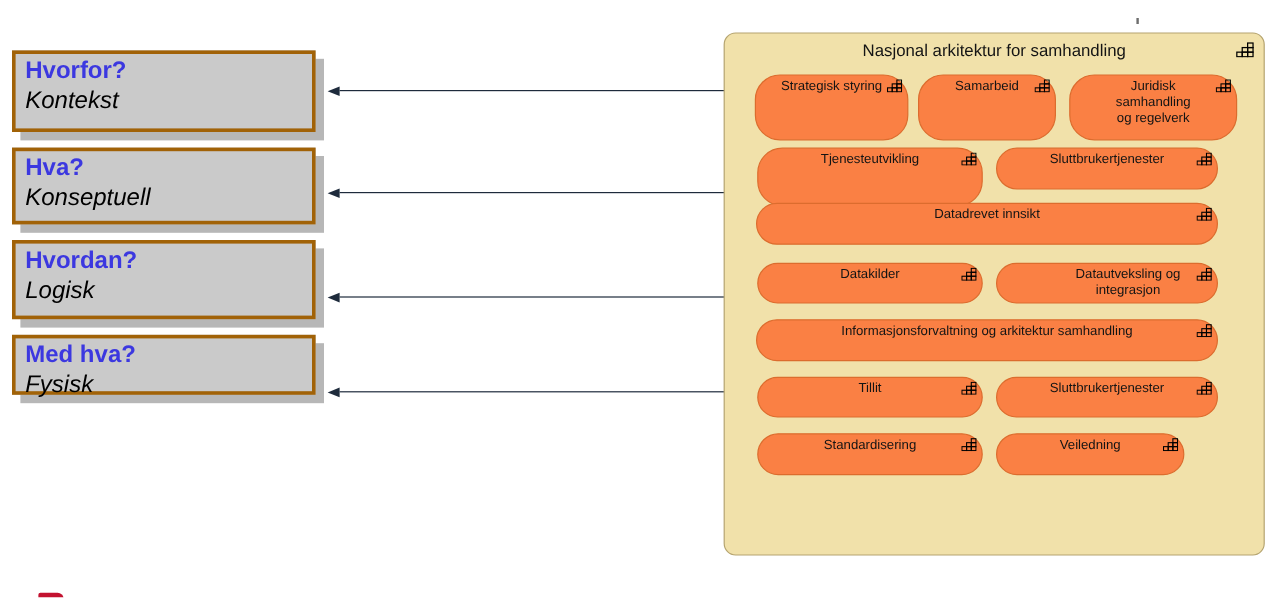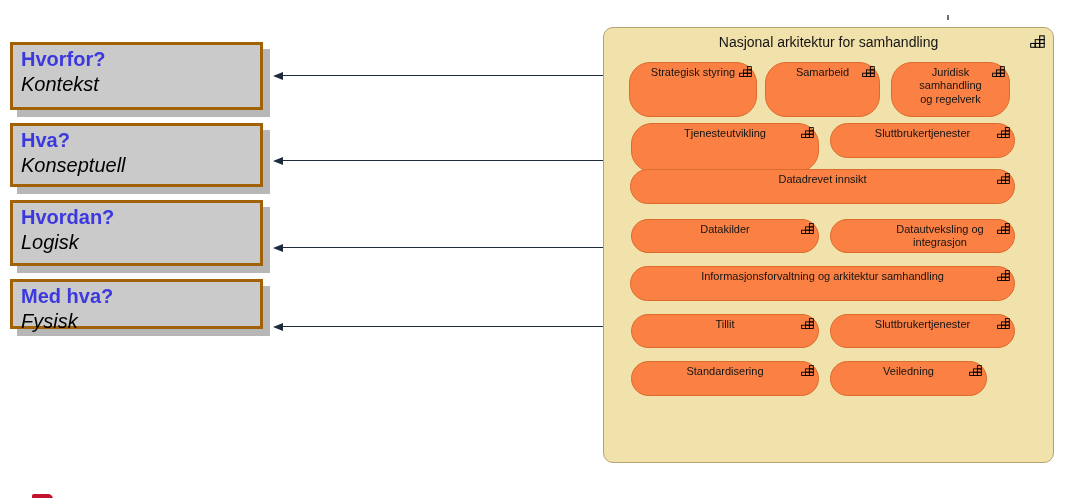--- a/index.html
+++ b/index.html
@@ -110,21 +110,21 @@
       <svg class="cap-icon" viewBox="0 0 13 11">
           <use href="#capicon"></use>
         </svg>
     </div>
     <div class="cap" style="left:161px;top:34px;width:115px;height:55px">
       <span class="cap-label">Samarbeid</span>
       <svg class="cap-icon" viewBox="0 0 13 11">
           <use href="#capicon"></use>
         </svg>
     </div>
-    <div class="cap cap--narrow" style="left:287px;top:34px;width:119px;height:55px">
+    <div class="cap cap--narrow" style="left:287px;top:34px;width:140px;height:55px">
       <span class="cap-label">Juridisk samhandling og regelverk</span>
       <svg class="cap-icon" viewBox="0 0 13 11">
           <use href="#capicon"></use>
         </svg>
     </div>
 
     <div class="cap" style="left:27px;top:95px;width:188px;height:49px">
       <span class="cap-label">Tjenesteutvikling</span>
       <svg class="cap-icon" viewBox="0 0 13 11">
           <use href="#capicon"></use>

